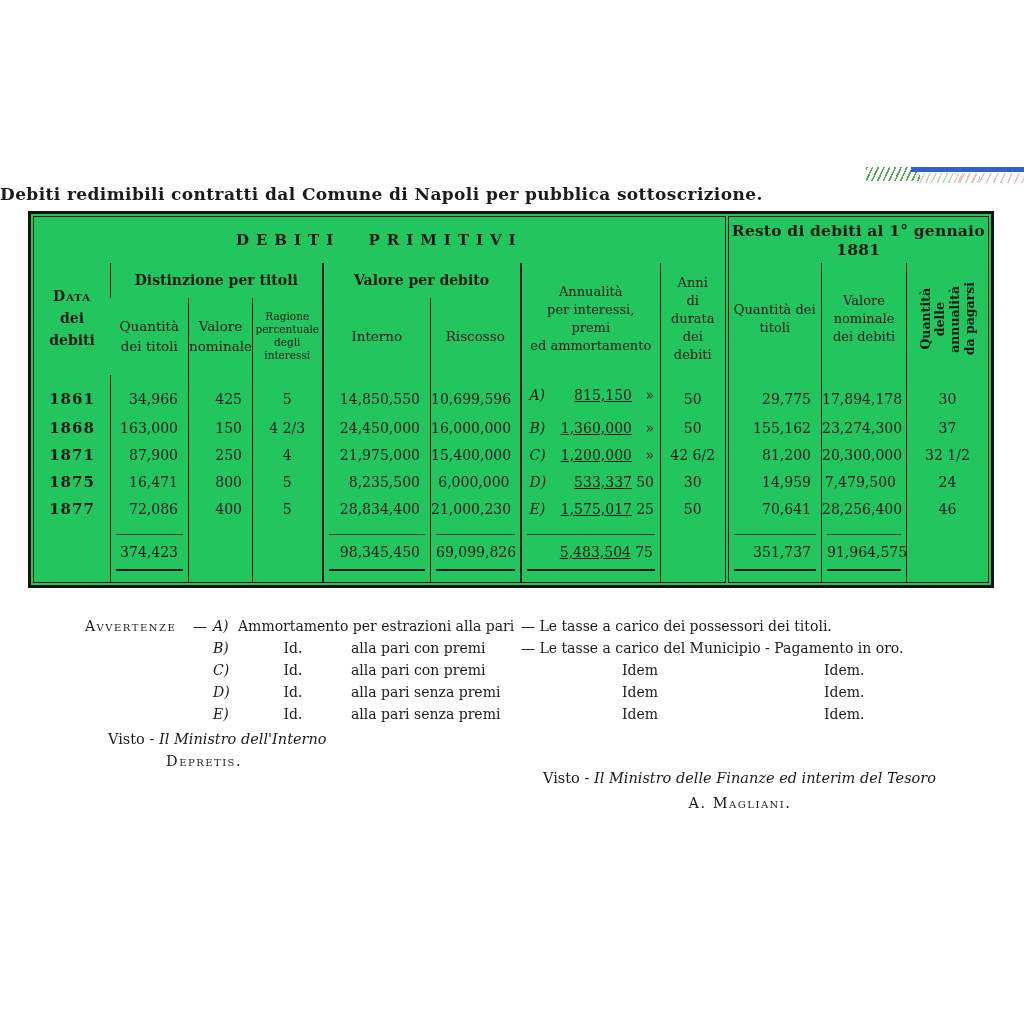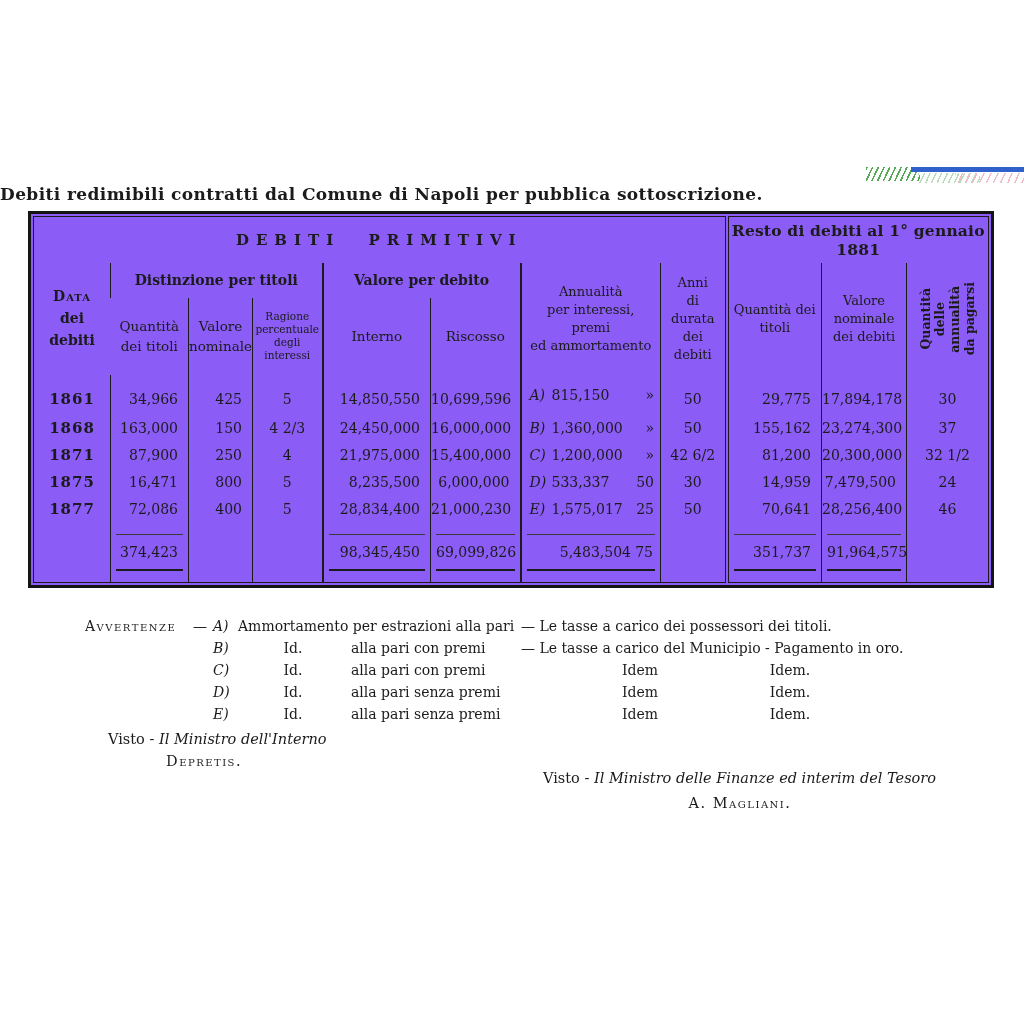--- a/index.html
+++ b/index.html
@@ -11,21 +11,21 @@
     background:repeating-linear-gradient(115deg,#55a855 0 1.6px,transparent 1.6px 5.2px);}
   .deco-green-light{left:918px;top:173px;width:62px;height:10px;
     background:repeating-linear-gradient(115deg,#b7dcb7 0 1.4px,transparent 1.4px 5.2px);}
   .deco-blue{left:911px;top:167px;width:113px;height:5px;background:#3060cc;}
   .deco-pink{left:955px;top:173px;width:69px;height:10px;
     background:repeating-linear-gradient(115deg,#f1bcca 0 1.4px,transparent 1.4px 6.4px);}
 
   .doc-title{position:absolute;top:184px;left:0;width:1024px;text-align:left;
     font-weight:bold;font-size:17px;letter-spacing:0.4px;}
 
-  .table-outer{position:absolute;left:28px;top:211px;border:3px solid #141414;padding:2px;background:#8b5cf6;}
+  .table-outer{position:absolute;left:28px;top:211px;border:3px solid #141414;padding:2px;background:#22c55e;}
   table.main{border-collapse:collapse;table-layout:fixed;width:955px;border:1px solid #1b1b1b;}
   table.main th, table.main td{border:0 solid #1b1b1b;border-left-width:1px;padding:0;vertical-align:middle;}
   table.main th:first-child, table.main td:first-child{border-left-width:0;}
 
   .bl-2{border-left-width:2px !important;}
   .bl-double{border-left:4px double #1b1b1b !important;}
 
   
   .band-a th{height:46px;border-bottom:3px double #1b1b1b;font-weight:bold;text-align:center;}
   .group-left{font-size:15px;letter-spacing:7px;word-spacing:16px;}
@@ -43,41 +43,41 @@
 
   
   tbody td{height:27px;font-size:14px;}
   tbody tr.first td{padding-top:9px;height:30px;}
   .c-year{font-weight:bold;text-align:center;font-size:15px;letter-spacing:1px;}
   .c-num{text-align:right;padding-right:10px !important;}
   .c-center{text-align:center;}
   .c-ann{padding:0 4px !important;}
   .ann-flex{display:flex;align-items:baseline;width:100%;}
   .ann-letter{font-style:italic;padding-left:4px;width:22px;}
-  .ann-val{flex:1;}
+  .ann-val{flex:1;text-align:right;text-decoration:underline;}
   .ann-cents{width:22px;text-align:right;padding-right:2px;}
 
   
   tr.totals td{height:60px;vertical-align:middle;}
   .total-box{margin:0 5px;border-top:1px solid #3a3a3a;border-bottom:2px solid #1b1b1b;padding:9px 5px 9px 0;text-align:right;font-size:14px;}
   .total-box.ann{display:flex;align-items:baseline;padding-right:0;}
 
   
   .notes{position:absolute;left:0;top:618px;width:1024px;}
   .fn-row{position:relative;height:22px;font-size:14px;}
   .fn-row span{position:absolute;white-space:nowrap;}
   .fn-label{left:85px;font-variant:small-caps;letter-spacing:1.5px;font-size:14px;}
   .fn-dash{left:193px;}
   .fn-letter{left:213px;font-style:italic;}
   .fn-body-first{left:238px;}
   .fn-id{left:270px;width:46px;text-align:center;}
   .fn-body{left:351px;}
   .fn-tax{left:521px;}
   .fn-idem-left{left:598px;width:84px;text-align:center;}
-  .fn-idem-right{left:748px;width:84px;text-align:center;}
+  .fn-idem-right{left:824px;width:84px;text-align:left;}
 
   
   .sig{position:absolute;font-size:14.5px;white-space:nowrap;}
   .sig .it{font-style:italic;}
   .sig-left-1{left:108px;top:731px;}
   .sig-left-name{left:166px;top:753px;font-variant:small-caps;letter-spacing:1.5px;}
   .sig-right-1{left:543px;top:770px;}
   .sig-right-name{left:545px;top:795px;width:390px;text-align:center;font-variant:small-caps;letter-spacing:1.5px;}
 </style>
 </head>

